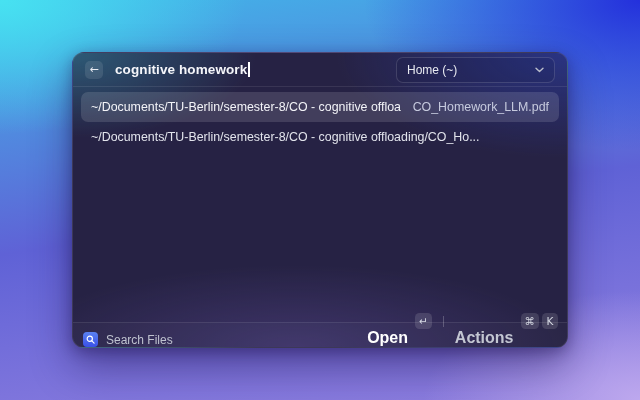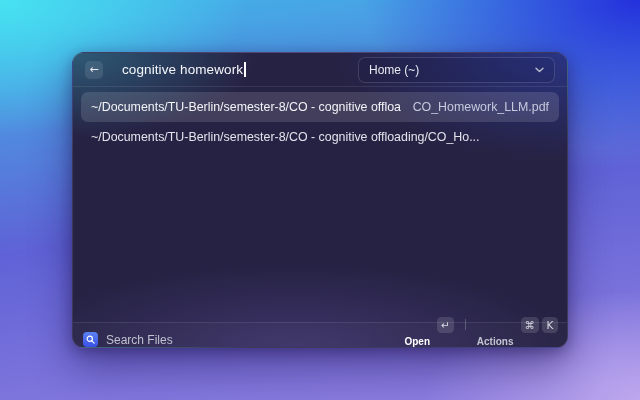--- a/index.html
+++ b/index.html
@@ -37,31 +37,31 @@
   }
   .back-btn {
     width: 18px; height: 18px; flex: 0 0 18px;
     border-radius: 5px;
     background: rgba(255,255,255,0.10);
     color: #e9ebf2; font-size: 11px; line-height: 18px; text-align: center;
     font-family: "DejaVu Sans", "Liberation Sans", sans-serif;
     cursor: pointer;
   }
   .search-text {
-    margin-left: 19px;
-    color: #f5f6fa; font-size: 13.5px; font-weight: 400; letter-spacing: .1px;
+    margin-left: 12px;
+    color: #f5f6fa; font-size: 13.5px; font-weight: 700; letter-spacing: .1px;
     white-space: nowrap;
   }
   .caret {
     display: inline-block; width: 1.5px; height: 15px;
     background: #ffffff; vertical-align: -3px; margin-left: 1px;
   }
   .scope {
     margin-left: auto;
-    width: 197px; height: 26px;
+    width: 159px; height: 26px;
     border: 1px solid rgba(255,255,255,0.14);
     border-radius: 7px;
     background: rgba(10,12,40,0.10);
     display: flex; align-items: center;
     padding: 0 10px;
     color: #e8eaf1; font-size: 12px;
     cursor: pointer;
   }
   .scope .chev { margin-left: auto; display: flex; }
 
@@ -92,21 +92,21 @@
     background: rgba(255,255,255,0.02);
   }
   .app-icon {
     width: 15px; height: 15px; border-radius: 4px;
     background: linear-gradient(180deg, #5a82f2 0%, #3a50e6 100%);
     display: flex; align-items: center; justify-content: center;
     flex: 0 0 15px;
   }
   .app-name { margin-left: 8px; color: #bfc2cf; font-size: 12px; }
   .footer-right { margin-left: auto; display: flex; align-items: center; }
-  .action-label { color: #ffffff; font-size: 10px; font-weight: 700; cursor: pointer; margin-top: 34px; }
+  .action-label { color: #ffffff; font-size: 16px; font-weight: 700; cursor: pointer; margin-top: 34px; }
   .action-label.dim { color: #c3c6d2; font-weight: 700; }
   .kbd {
     height: 16px; min-width: 16px; padding: 0 4px;
     margin-left: 7px;
     border-radius: 4.5px;
     background: rgba(255,255,255,0.13);
     color: #d6d9e3; font-size: 10.5px; line-height: 16px; text-align: center;
     font-family: "DejaVu Sans", "Liberation Sans", sans-serif;
   }
   .kbd + .kbd { margin-left: 3px; }

